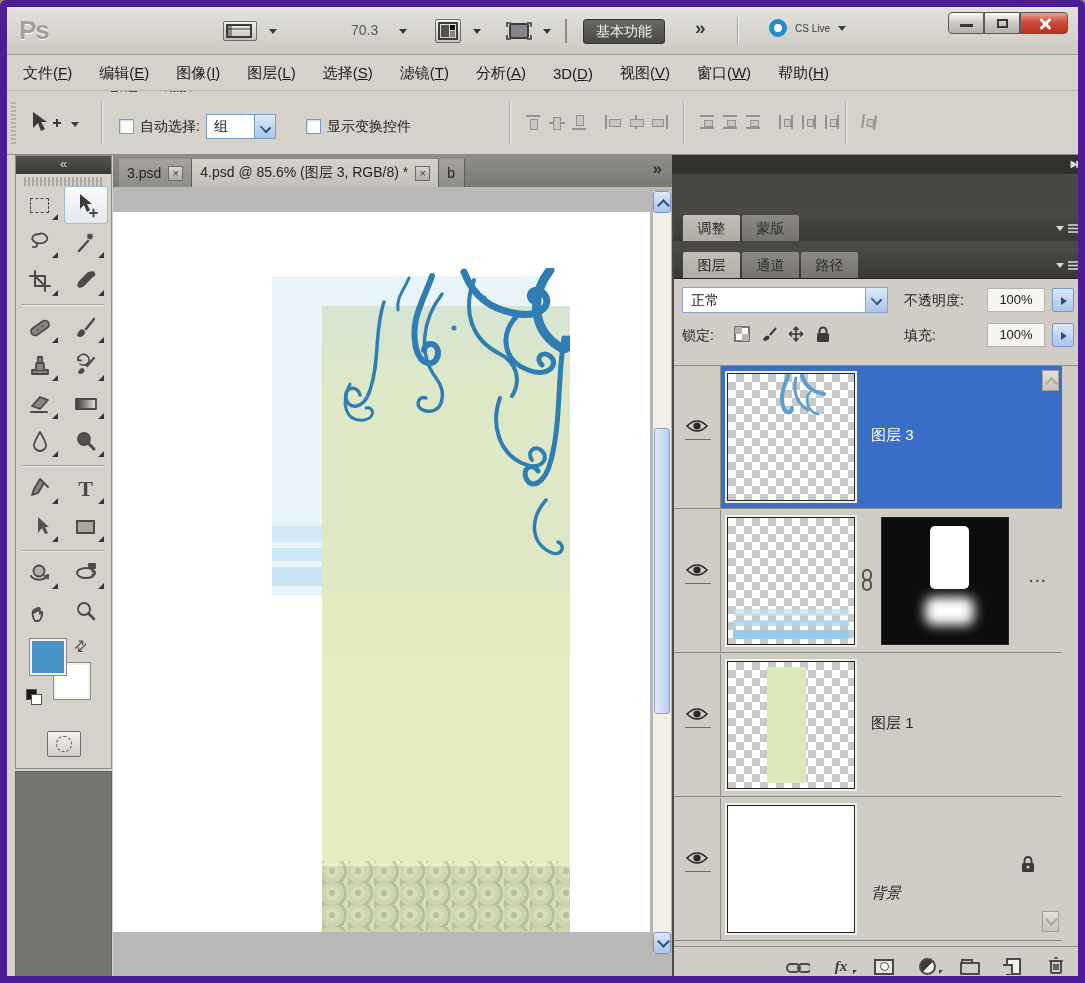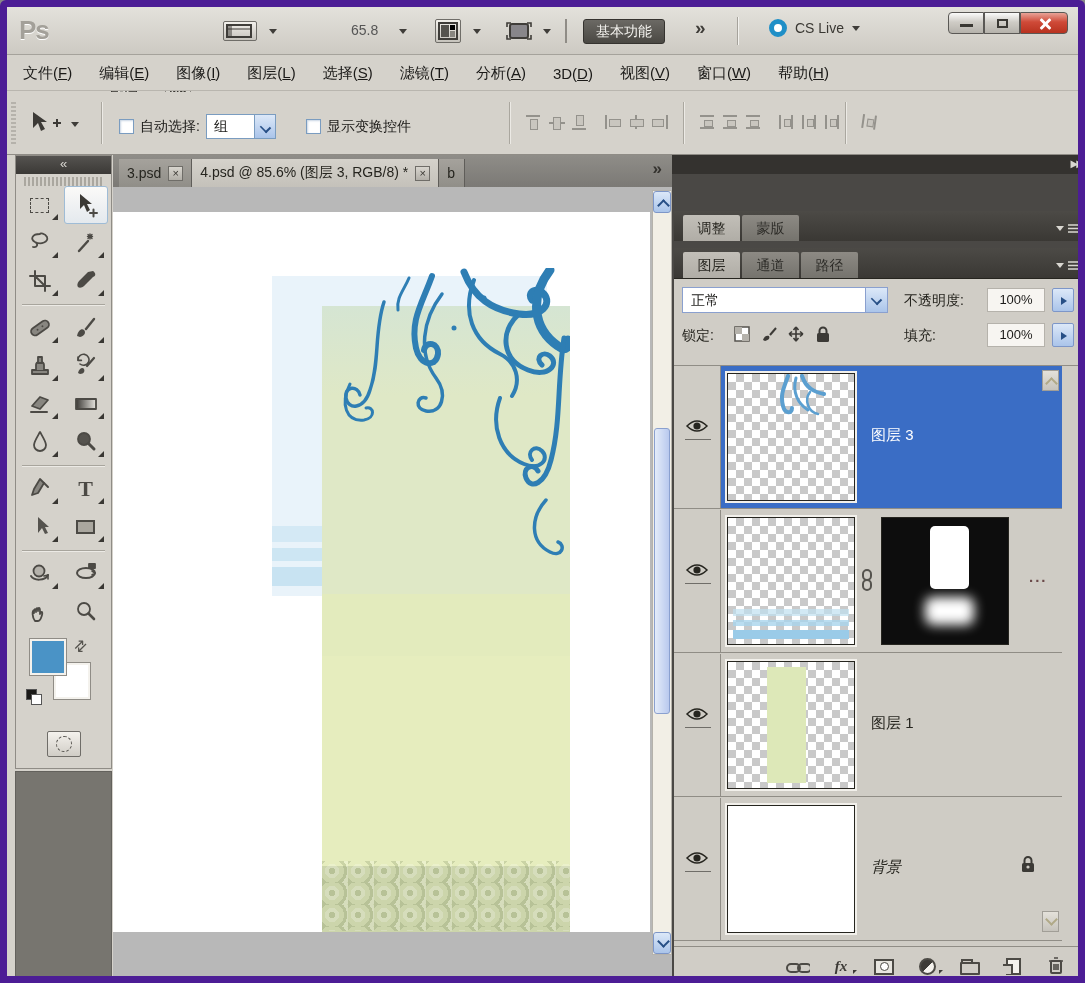--- a/index.html
+++ b/index.html
@@ -14,21 +14,21 @@
   .btn-mb { left:158px; background:linear-gradient(#f0eee9,#cac7c0); color:#3a3833; border:1px solid #8a8781; }
   .appicon { position:absolute; top:14px; height:20px; border:1px solid #6f6d68; background:linear-gradient(#f2f0eb,#c6c3bc); border-radius:2px; }
   .dd-arrow { position:absolute; top:22px; width:0; height:0; border-left:4px solid transparent; border-right:4px solid transparent; border-top:5px solid #3f3d39; }
   .zoom-text { position:absolute; left:344px; top:15px; font-size:14px; color:#555; }
   .vsep { position:absolute; top:10px; height:28px; width:0; border-left:1px solid #a5a29b; border-right:1px solid #f2f1ee; }
   .vsep2 { position:absolute; top:12px; height:24px; width:2px; border-left:1px solid #8f8c86; border-right:1px solid #8f8c86; }
   .ws-btn { position:absolute; left:576px; top:12px; height:25px; padding:0 12px; background:linear-gradient(#6b6964,#4a4843); border:1px solid #35332f; border-radius:3px; color:#f5f4f0; font-size:14px; line-height:23px; }
   .ovf { position:absolute; left:688px; top:10px; font-size:19px; font-weight:bold; color:#3f3d39; }
   .cslive { position:absolute; left:762px; top:12px; display:flex; align-items:center; gap:8px; }
   .cs-ring { width:18px; height:18px; border:5px solid #1f8fc7; border-radius:50%; background:#fff; }
-  .cs-text { font-size:14px; color:#3a3833; }
+  .cs-text { font-size:10px; color:#3a3833; }
   .cs-dd { width:0; height:0; border-left:4px solid transparent; border-right:4px solid transparent; border-top:5px solid #3f3d39; }
   .winbtns { position:absolute; right:10px; top:5px; display:flex; }
   .winbtn { width:36px; height:22px; border:1px solid #5a5855; background:linear-gradient(#fbfbfa,#cfccc6 45%,#b5b2ab); position:relative; }
   .winbtn.min { border-radius:4px 0 0 4px; }
   .winbtn.close { width:48px; background:linear-gradient(#e8a397,#cf4a38 45%,#b8321f); border-radius:0 4px 4px 0; }
   .glyph-min { position:absolute; left:11px; bottom:6px; width:13px; height:3px; background:#3a3833; }
   .glyph-restore { position:absolute; left:12px; top:6px; width:11px; height:9px; border:2px solid #3a3833; }
   .glyph-x { position:absolute; left:17px; top:4px; width:14px; height:14px; }
   .glyph-x::before,.glyph-x::after { content:""; position:absolute; left:6px; top:0; width:3px; height:14px; background:#fff; border-radius:1px; }
   .glyph-x::before { transform:rotate(45deg); } .glyph-x::after { transform:rotate(-45deg); }
@@ -186,21 +186,21 @@
     <div class="mini-btn btn-br">Br</div>
     <div class="mini-btn btn-mb">Mb</div>
     <div class="appicon" style="left:216px; width:34px;">
       <svg width="32" height="18">
           <rect x="3" y="3" width="24" height="12" fill="none" stroke="#3f3d39" stroke-width="2"></rect>
           <path d="M3 7 h24" stroke="#3f3d39"></path>
           <path d="M5 3v12 M7 3v12" stroke="#3f3d39" stroke-width="1"></path>
         </svg>
     </div>
     <div class="dd-arrow" style="left:262px;"></div>
-    <div class="zoom-text">65.8</div>
+    <div class="zoom-text">70.3</div>
     <div class="dd-arrow" style="left:392px;"></div>
     <div class="appicon" style="left:428px; width:26px; height:24px; top:12px;">
       <svg width="24" height="22">
           <rect x="3" y="3" width="18" height="16" fill="none" stroke="#3f3d39" stroke-width="2"></rect>
           <rect x="5" y="5" width="8" height="12" fill="#55534e"></rect>
           <rect x="14" y="5" width="5" height="5" fill="#88868০"></rect>
           <rect x="14" y="11" width="5" height="6" fill="#888680"></rect>
         </svg>
     </div>
     <div class="dd-arrow" style="left:466px;"></div>
@@ -637,21 +637,21 @@
         <div class="lrow" style="top:432px;">
           <div class="eyecell">
             <div class="eyebox">
               <svg width="24" height="16">
                   <path d="M2 8 Q12 -2 22 8 Q12 18 2 8 Z" fill="none" stroke="#26251f" stroke-width="1.5"></path>
                   <circle cx="12" cy="8" r="3.6" fill="#26251f"></circle>
                 </svg>
             </div>
           </div>
           <div class="lthumb" style="background:#fff;"></div>
-          <span class="lname" style="font-style:italic;">背景</span>
+          <span class="lname" style="font-style:italic;margin-top:26px;">背景</span>
           <div class="locksm">
             <svg width="18" height="20">
                 <rect x="3" y="9" width="12" height="9" rx="1.5" fill="#3c3a36"></rect>
                 <path d="M5.5 9 V6.5 a3.5 3.5 0 0 1 7 0 V9" fill="none" stroke="#3c3a36" stroke-width="2"></path>
                 <circle cx="9" cy="13" r="1.6" fill="#d0cdc6"></circle>
               </svg>
           </div>
           <div class="listscroll-dn" style="bottom:8px;"></div>
         </div>
       </div>

